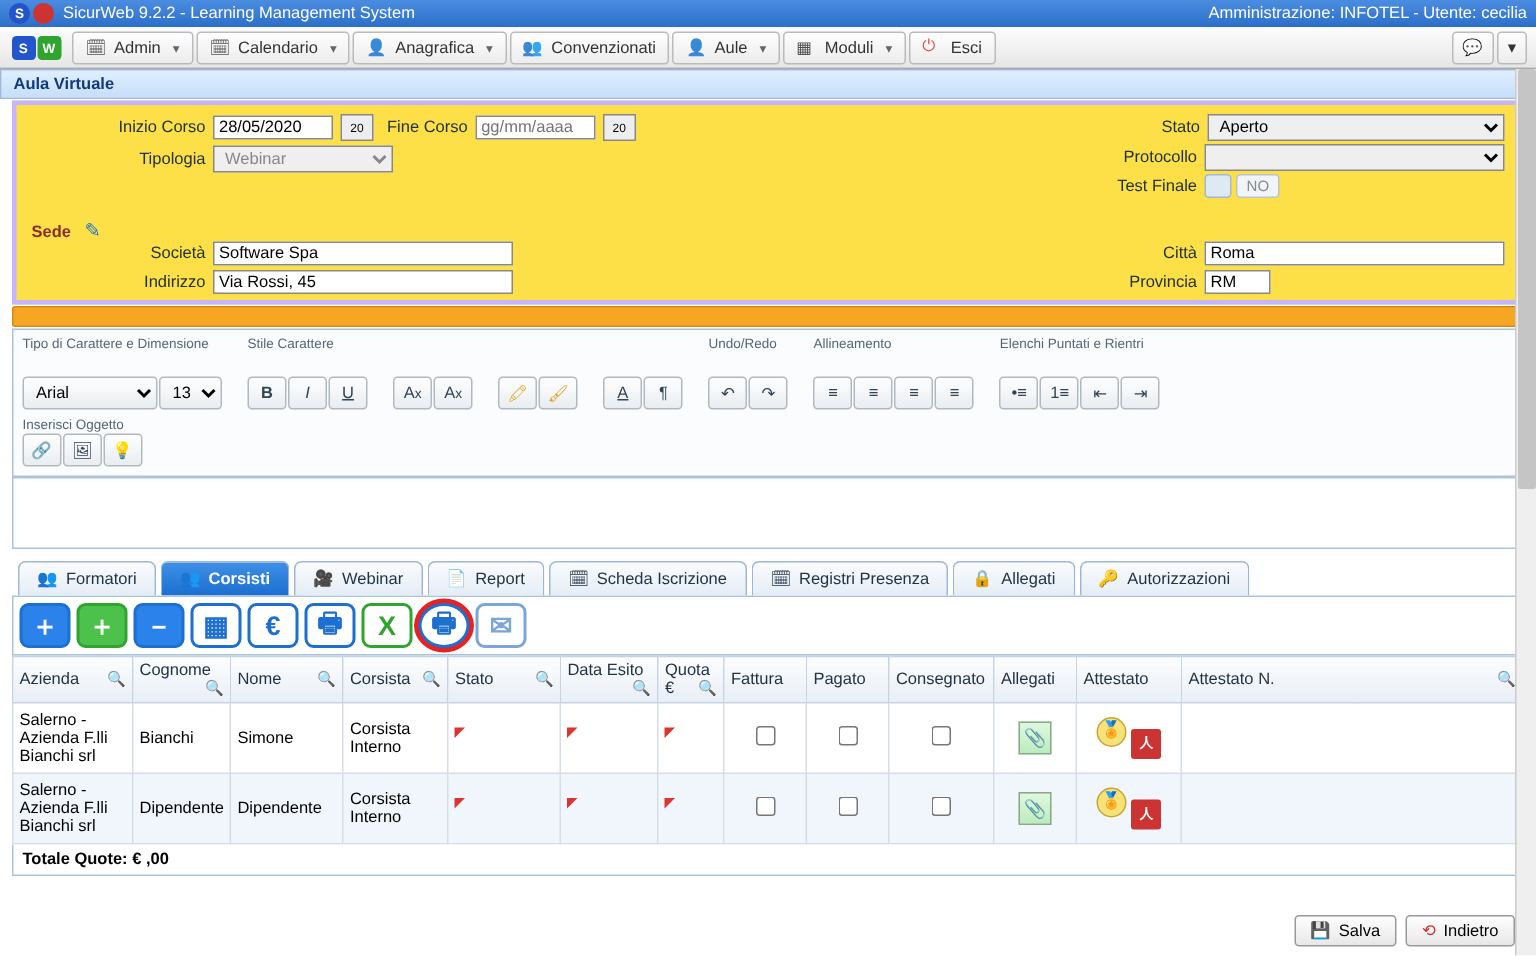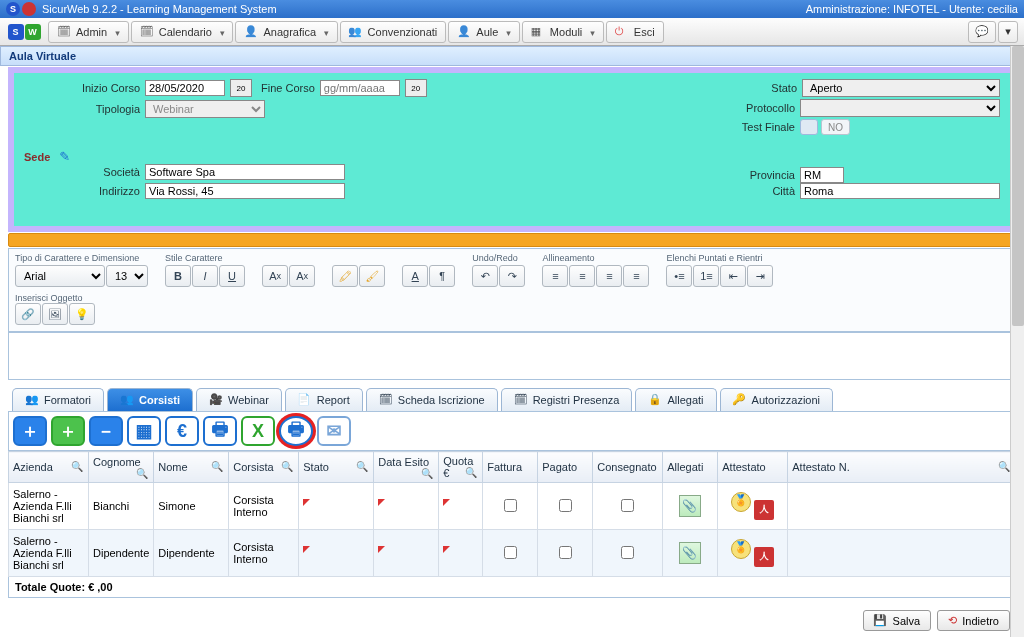--- a/index.html
+++ b/index.html
@@ -20,34 +20,34 @@
   .menubtn .micon { width:14px; height:14px; display:inline-block; opacity:.85;}
   .menubar .spacer { flex: 1; }
   
   
   .pagetitle { background: linear-gradient(#dfefff,#c7defa); border: 1px solid #9fb9dd; padding: 3px 8px; font-weight: bold; color: #123a7a; font-size: 11px; }
   
   
   .content { padding: 0 8px; }
   
   
-  .formblock { border: 6px solid #c4b5fd; background: #5eead4; padding: 6px 10px 27px; position: relative; margin-top: 1px; }
+  .formblock { border: 3px solid #c4b5fd; background: #fde047; padding: 6px 10px 4px; position: relative; margin-top: 1px; }
   .fld { display: flex; align-items: center; gap: 5px; }
   .fld label { font-size: 11px; color: #233; text-align: right; }
   .fld input[type=text], .fld select { font-size: 11px; padding: 1px 3px; border: 1px solid #888; }
   .calbtn { width:22px; height:18px; border:1px solid #888; background:#eee; font-size:8px; display:inline-flex;align-items:center;justify-content:center; cursor:pointer;}
   
   .sectlabel { color: #8a2c2c; font-weight: bold; margin-right:6px;}
   .editico { color:#1b6fd0; font-size:13px; cursor:pointer;}
   
   .orangebar { height:14px; background:#f6a623; border:1px solid #d88a10; border-radius:2px; margin:1px 0;}
   
   
   .rte { border:1px solid #aac3dd; padding:4px 6px 6px; background:#fafcfe;}
-  .rte .group { display:inline-flex; flex-direction: column; gap:2px; vertical-align:top; margin-right:14px;}
+  .rte .group { display:inline-flex; flex-direction: column; gap:17px; vertical-align:top; margin-right:14px;}
   .rte .grouplabel { font-size:9px; color:#567; }
   .rte .btnrow { display:flex; gap:1px;}
   .rtebtn { width:26px; height:22px; border:1px solid #b0b8c0; background:linear-gradient(#fefefe,#e9edf1); border-radius:3px; display:flex; align-items:center; justify-content:center; font-size:11px; cursor:pointer; color:#345;}
   .rtesel { height:22px; border:1px solid #b0b8c0; background:linear-gradient(#fefefe,#e9edf1); border-radius:3px; font-size:11px; padding:0 4px;}
   .rtearea { border:1px solid #aac3dd; height:48px; background:#fff; margin-top:0px;}
   
   
   .tabs { display:flex; gap:3px; margin-top:8px; padding:0 4px;}
   .tab { padding:4px 12px; border:1px solid #9cb6d4; border-bottom:none; background:linear-gradient(#fafcfe,#e4ecf5); border-radius:5px 5px 0 0; display:flex; align-items:center; gap:5px; cursor:pointer; color:#234; font-size:11px;}
   .tab.active { background:linear-gradient(#3d8fe6,#1d6fd0); color:#fff; font-weight:bold;}
@@ -193,27 +193,27 @@
         <div class="fld" style="margin-left:46px;">
           <label style="width:70px;">Società</label>
           <input type="text" style="width: 200px;" value="Software Spa">
         </div>
         <div class="fld" style="margin-left:46px; margin-top:3px;">
           <label style="width:70px;">Indirizzo</label>
           <input type="text" style="width: 200px;" value="Via Rossi, 45">
         </div>
       </div>
       <div style="flex:1;">
+        <div class="fld" style="justify-content:flex-end;">
+          <label>Città</label>
+          <input type="text" style="width: 200px;" value="Roma">
+        </div>
         <div class="fld" style="justify-content:flex-end; margin-top:3px;">
           <label>Provincia</label>
           <div style="width:200px;text-align:left;"><input type="text" style="width: 44px;" value="RM"></div>
-        </div>
-        <div class="fld" style="justify-content:flex-end;">
-          <label>Città</label>
-          <input type="text" style="width: 200px;" value="Roma">
         </div>
       </div>
     </div>
   </div>
 
   <div class="orangebar"></div>
 
   <div class="rte">
     <div class="group">
       <span class="grouplabel">Tipo di Carattere e Dimensione</span>

